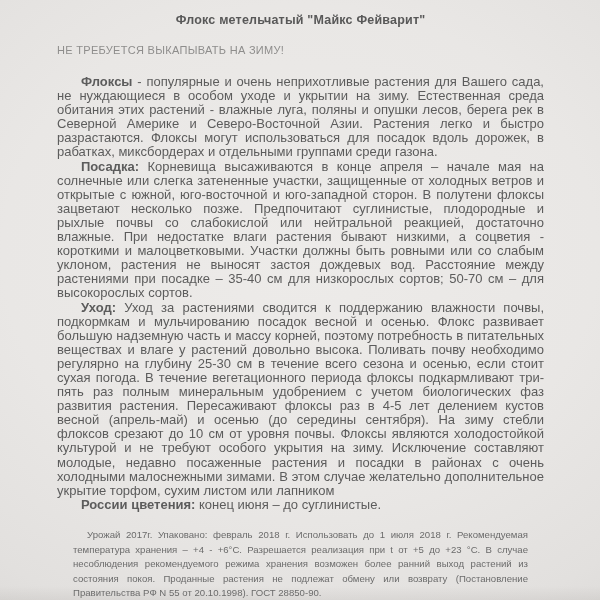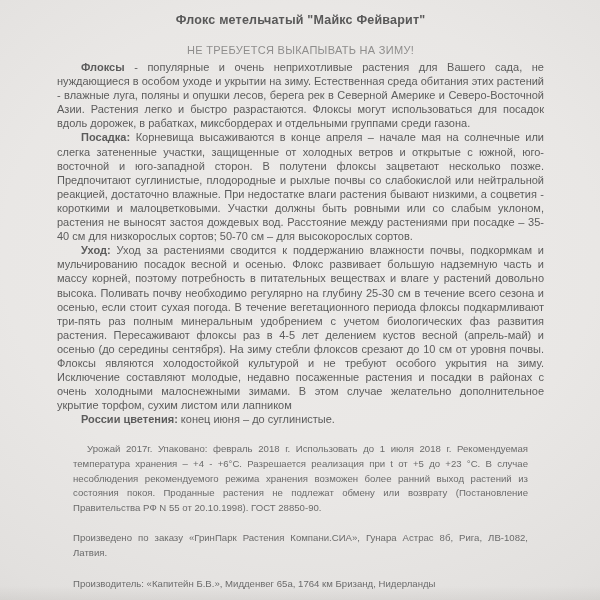--- a/index.html
+++ b/index.html
@@ -23,26 +23,26 @@
   }
   .title {
     margin: 7px 0 0;
     font-size: 12.5px; font-weight: bold;
     text-align: center; color: #585858;
     letter-spacing: 0.2px;
   }
   .subtitle {
     margin-top: 17px;
     font-size: 11px; font-weight: normal;
-    text-align: center; color: #8e8d8c;
+    text-align: left; color: #8e8d8c;
     letter-spacing: 0.3px;
   }
   .body-text {
-    margin-top: 4px;
-    font-size: 11px; line-height: 14.1px;
+    margin-top: 19px;
+    font-size: 13px; line-height: 14.1px;
     color: #5c5c5c;
     text-align: justify;
   }
   .body-text p { margin: 0; text-indent: 24px; }
   .lead { font-weight: bold; }
   .footer {
     margin-top: 14px;
     font-size: 9.6px; line-height: 14.6px;
     color: #6b6b6b;
     text-align: justify;

